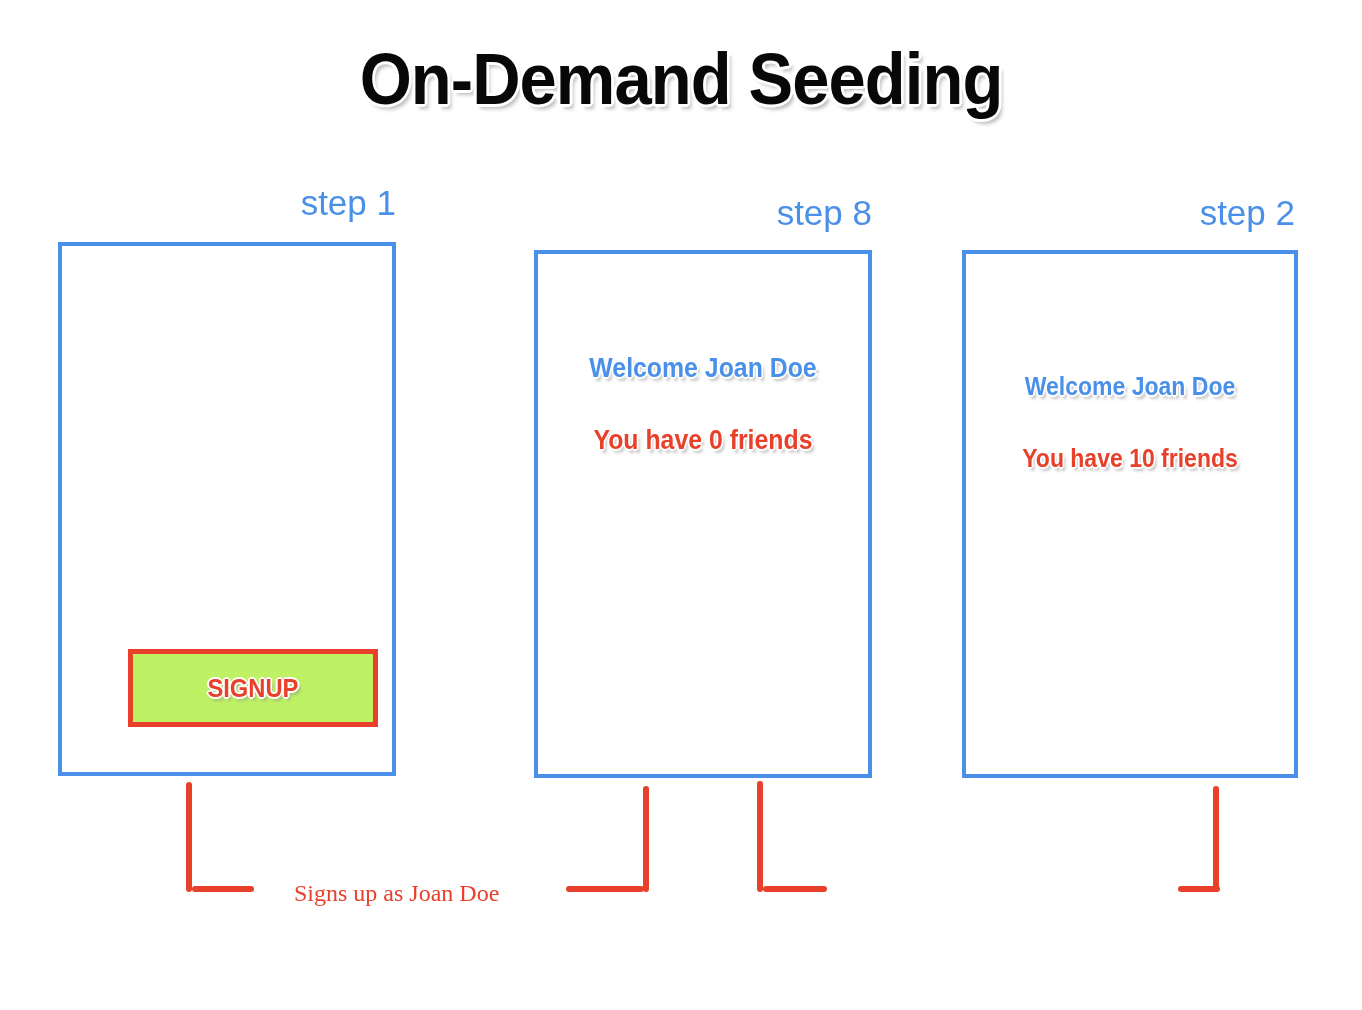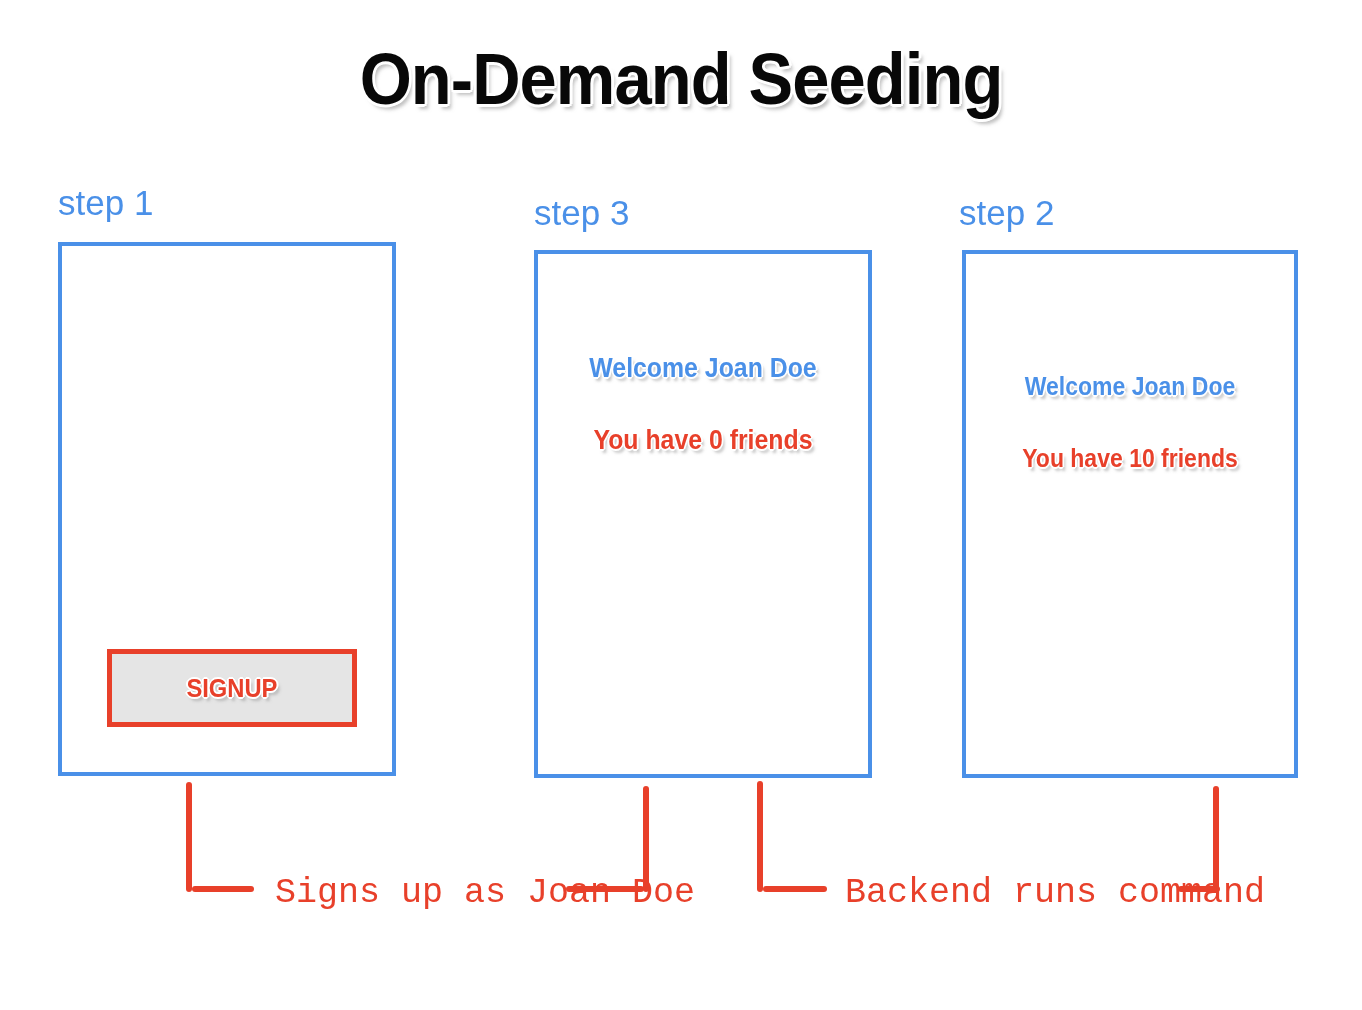--- a/index.html
+++ b/index.html
@@ -48,21 +48,21 @@
   }
 
   
   .step-label {
     position: absolute;
     font-family: "Liberation Sans", sans-serif;
     font-size: 35px;
     font-weight: normal;
     color: #4a90e8;
     white-space: nowrap;
-    text-align: left;
+    text-align: right;
   }
 
   
   .phone {
     position: absolute;
     box-sizing: border-box;
     border: 4px solid #4a90e8;
     background: #ffffff;
   }
 
@@ -92,25 +92,26 @@
        0   -2px 0 #ffffff,
        0    2px 0 #ffffff,
        3px  4px 3px rgba(150,150,150,0.55);
   }
 
   
   .signup-btn {
     position: absolute;
     box-sizing: border-box;
     border: 5px solid #e8402a;
-    background: #e5e5e5;
+    background: #bef264;
     display: flex;
     align-items: center;
     justify-content: center;
     cursor: pointer;
+    margin-left: 21px;
   }
   .signup-btn .label {
     font-family: "Liberation Sans", sans-serif;
     font-size: 25px;
     font-weight: bold;
     color: #e8402a;
     letter-spacing: 0px;
     transform: scaleX(0.95);
   }
 
@@ -124,44 +125,45 @@
   .hline {
     position: absolute;
     height: 6px;
     background: #e8402a;
     border-radius: 3px;
   }
 
   
   .annotation {
     position: absolute;
-    font-family: Liberation Mono, monospace;
-    font-size: 35px;
+    font-family: Liberation Serif, serif;
+    font-size: 24px;
     color: #e8402a;
     white-space: nowrap;
     line-height: 41px;
+    margin-left: 19px;
   }
 </style>
 </head>
 <body>
 
 <div id="canvas">
 
   <div class="title">On-Demand Seeding</div>
 
   <div class="step-label" style="left:58px; top:183px; width:338px;">step 1</div>
 
   <div class="phone" style="left:58px; top:242px; width:338px; height:534px;">
 
     <div class="signup-btn" style="left:45px; top:403px; width:250px; height:78px;">
       <span class="label outlined">SIGNUP</span>
     </div>
   </div>
 
-  <div class="step-label" style="left:534px; top:193px; width:338px;">step 3</div>
+  <div class="step-label" style="left:534px; top:193px; width:338px;">step 8</div>
 
   <div class="phone" style="left:534px; top:250px; width:338px; height:528px;">
 
     <div class="screen-line blue outlined" style="top:99px; font-size:27px;">Welcome Joan Doe</div>
 
     <div class="screen-line red outlined" style="top:171px; font-size:27px;">You have 0 friends</div>
   </div>
 
   <div class="step-label" style="left:959px; top:193px; width:336px;">step 2</div>
 
@@ -177,19 +179,18 @@
 
   <div class="annotation" style="left:275px; top:873px;">Signs up as Joan Doe</div>
 
   <div class="hline" style="left:566px; top:886px; width:78px;"></div>
   <div class="vline" style="left:643px; top:786px; height:106px;"></div>
 
   <div class="vline" style="left:757px; top:781px; height:111px;"></div>
   <div class="hline" style="left:763px; top:886px; width:64px;"></div>
 
   <div class="annotation" style="left:845px; top:873px;">
-    <div>Backend runs command</div>
   </div>
 
   <div class="hline" style="left:1178px; top:886px; width:42px;"></div>
   <div class="vline" style="left:1213px; top:786px; height:106px;"></div>
 
 </div>
 
 </body></html>

